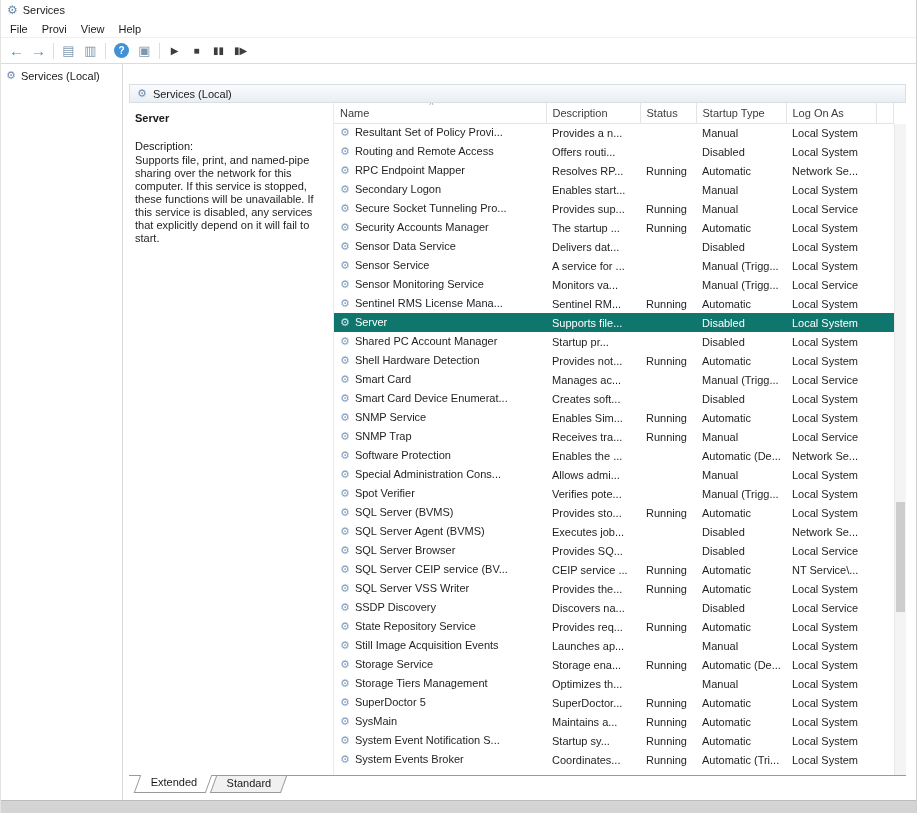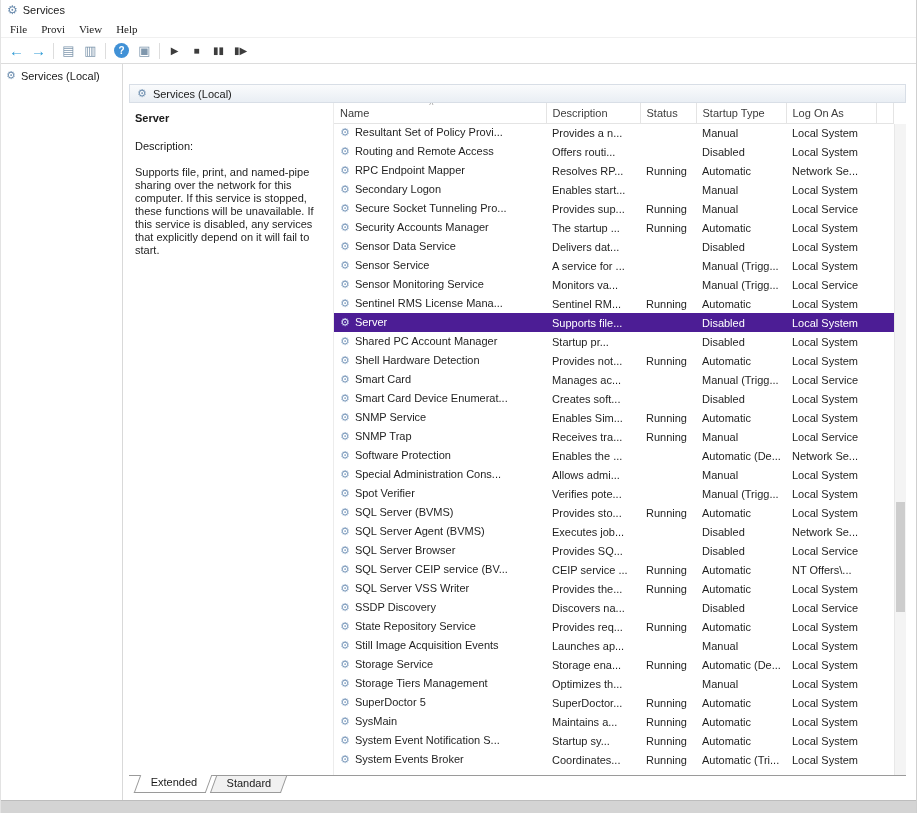--- a/index.html
+++ b/index.html
@@ -9,21 +9,21 @@
     font-size: 11px; color: #1a1a1a; background: #fff;
   }
   .window { width: 917px; height: 813px; border-left:1px solid #e3e3e3; border-right:1px solid #cfcfcf; display:flex; flex-direction:column; }
 
   
   .titlebar { height: 20px; display:flex; align-items:center; gap:5px; padding:0 6px; }
   .app-icon { color:#6b8cae; font-size:12px; line-height:1; }
 
   
   .menubar { height: 18px; display:flex; align-items:center; border-bottom:1px solid #f0f0f0; padding-left:2px; }
-  .menu-item { padding:1px 7px; cursor:default;font-family:Liberation Serif, serif; }
+  .menu-item { padding:1px 7px; cursor:default; }
 
   
   .toolbar { height: 26px; display:flex; align-items:center; padding:0 5px; gap:1px; border-bottom:1px solid #dcdcdc; }
   .tbtn { width:21px; height:21px; display:flex; align-items:center; justify-content:center; color:#7f97ad; font-size:13px; border-radius:2px; }
   .tbtn.arrow { color:#2e9bd6; font-size:15px; font-weight:bold; }
   .tbtn.help { width:15px; height:15px; margin:0 4px; background:#4191d6; color:#fff; border-radius:50%; font-size:10px; font-weight:bold; }
   .tbtn.media { color:#3d3d3d; font-size:10px; letter-spacing:0; }
   .tsep { width:1px; height:16px; background:#ddd; margin:0 3px; }
 
   
@@ -35,31 +35,31 @@
 
   .right { flex:1; display:flex; flex-direction:column; padding:20px 10px 0 6px; min-width:0; }
   .pane-header { height:19px; flex:none; display:flex; align-items:center; gap:6px; padding:0 7px;
     background:linear-gradient(#fafbfc,#e9eef4); border:1px solid #d8dee6; }
   .pane-header .hdr-gear { color:#6b8cae; font-size:11px; }
 
   .content { height:672px; flex:none; display:flex; overflow:hidden; }
 
   .desc { width:204px; flex:none; padding:9px 12px 0 6px; overflow:hidden; }
   .desc .svc-name { font-weight:bold; margin-bottom:16px; }
-  .desc .dlabel { margin-bottom:14px; }
+  .desc .dlabel { margin-bottom:2px; }
   .desc p { line-height:13px; color:#1f1f1f; }
 
   .list { flex:1; position:relative; overflow:hidden; border-left:1px solid #ececec; }
   table { border-collapse:collapse; table-layout:fixed; width:calc(100% - 12px); }
   th { font-weight:normal; text-align:left; height:20px; padding:0 6px; color:#3c3c3c;
        border-right:1px solid #e4e4e4; border-bottom:1px solid #e4e4e4; position:relative;
        white-space:nowrap; overflow:hidden; }
   th .sort { position:absolute; top:-3px; left:45%; font-size:9px; color:#9a9a9a; }
   td { height:19px; padding:0 6px; white-space:nowrap; overflow:hidden; color:#1f1f1f; }
-  tr.selected td { background:#4c1d95; color:#fff; }
+  tr.selected td { background:#0f766e; color:#fff; }
   .gear { color:#7e9cbd; margin-right:5px; font-size:11px; }
   tr.selected .gear { color:#d7e5f7; }
 
   
   .vscroll { position:absolute; top:21px; right:0; bottom:0; width:12px; background:#f4f4f4; border-left:1px solid #e8e8e8; }
   .vscroll .thumb { position:absolute; left:1px; right:1px; top:58%; height:110px; background:#cdcdcd; }
 
   
   .tabs { height:18px; flex:none; display:flex; align-items:stretch; border-top:1px solid #9a9a9a; padding-left:8px; }
   .tab { padding:1px 12px 2px; border:1px solid #9a9a9a; border-top:none; margin-right:4px;
@@ -332,21 +332,21 @@
                   <td></td>
                   <td>Disabled</td>
                   <td>Local Service</td>
                   <td></td>
                 </tr>
                 <tr>
                   <td><span class="gear">⚙</span>SQL Server CEIP service (BV...</td>
                   <td>CEIP service ...</td>
                   <td>Running</td>
                   <td>Automatic</td>
-                  <td>NT Offers\...</td>
+                  <td>NT Service\...</td>
                   <td></td>
                 </tr>
                 <tr>
                   <td><span class="gear">⚙</span>SQL Server VSS Writer</td>
                   <td>Provides the...</td>
                   <td>Running</td>
                   <td>Automatic</td>
                   <td>Local System</td>
                   <td></td>
                 </tr>

